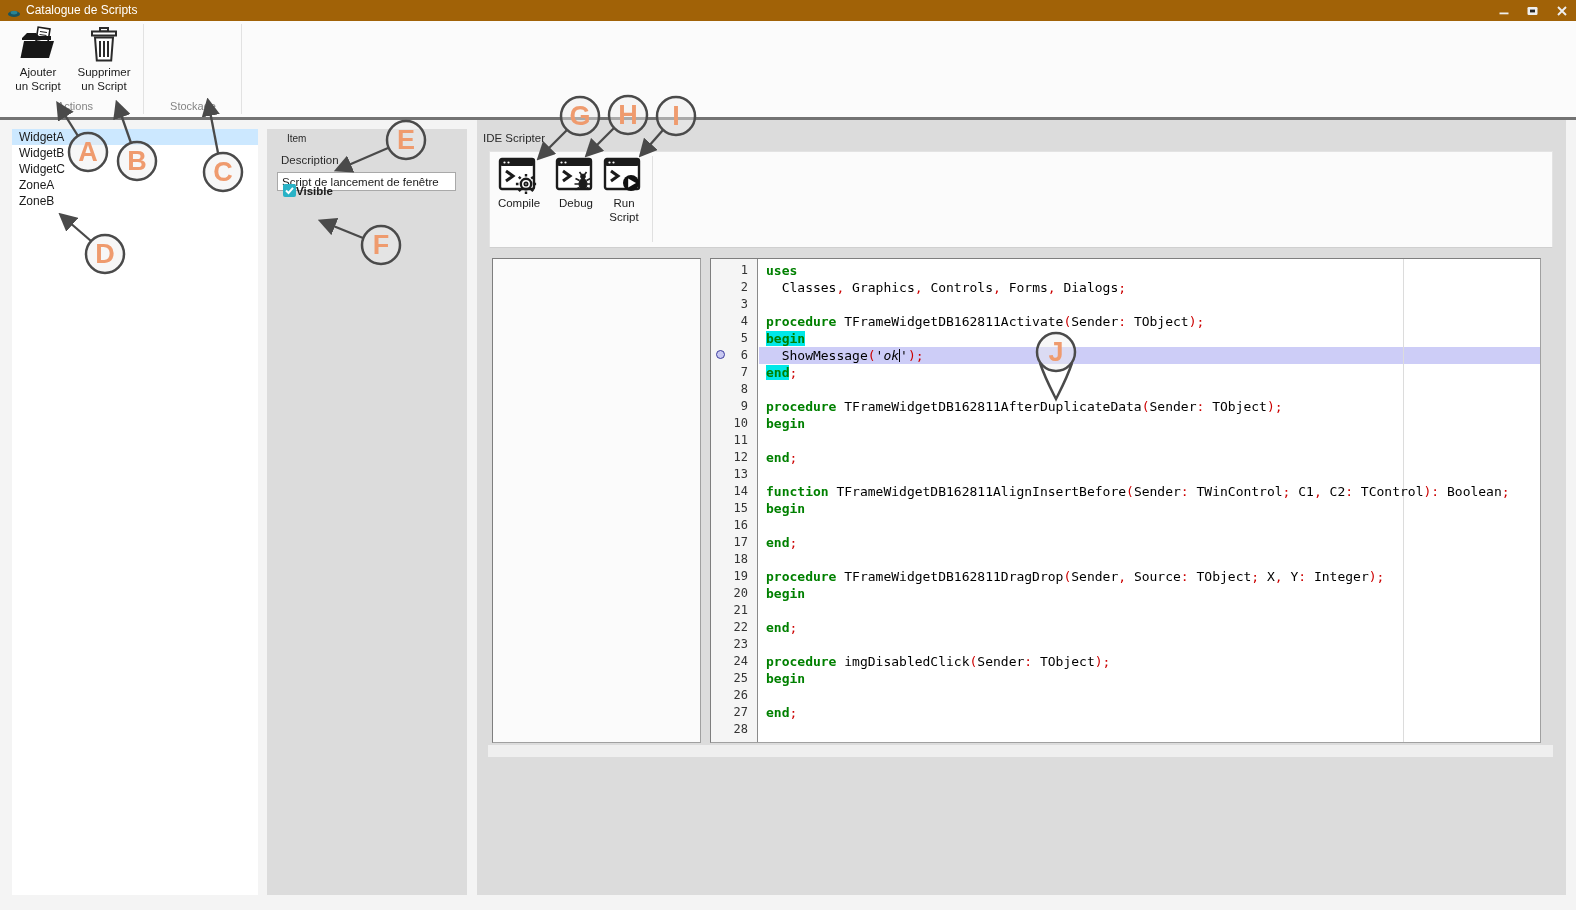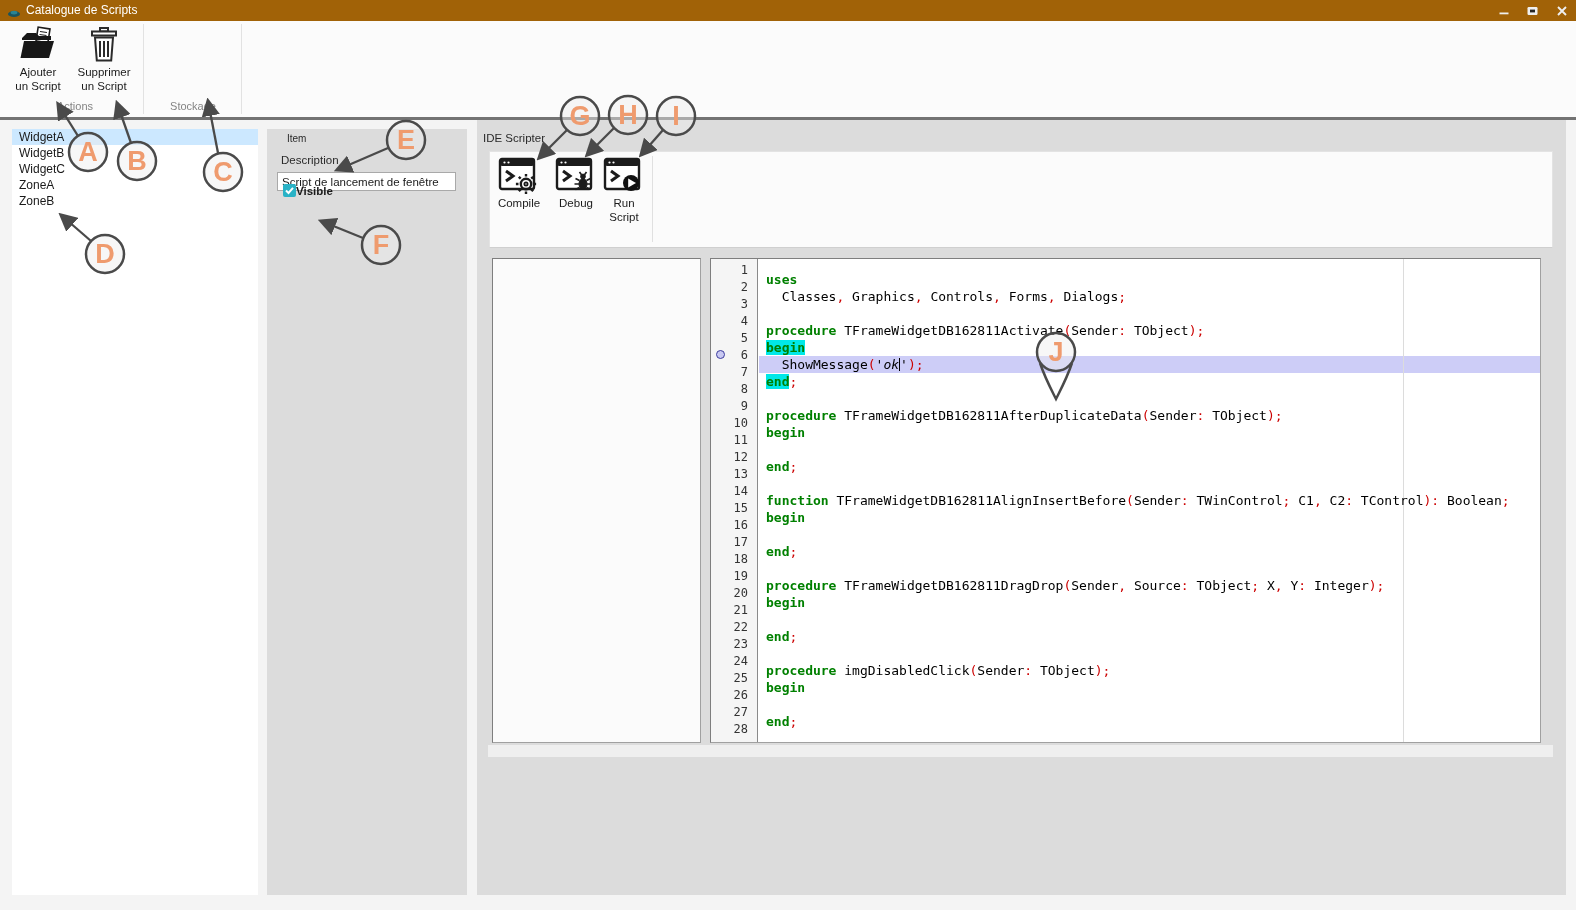--- a/index.html
+++ b/index.html
@@ -44,21 +44,21 @@
   .ide-sep { position:absolute; left:162px; top:4px; width:1px; height:86px; background:#e0e0e0; }
   .ide-group-label { position:absolute; left:21px; top:80px; width:120px; text-align:center; font-size:11px; color:#848484;margin-top:48px; }
   .ide-strip { position:absolute; left:11px; top:625px; width:1065px; height:12px; background:#efefef; }
   .panel-ide-lower { position:absolute; left:477px; top:757px; width:1089px; height:138px; background:#dcdcdc; }
 
   
   .editor-empty { position:absolute; left:15px; top:138px; width:209px; height:485px; background:#fbfbfb; border:1px solid #a0a0a0; border-top-color:#7e7e7e; border-left-color:#7e7e7e; }
   .editor { position:absolute; left:233px; top:138px; width:831px; height:485px; background:#ffffff; border:1px solid #a0a0a0; border-top-color:#7e7e7e; border-left-color:#7e7e7e; overflow:hidden; }
   .editor-gutter { position:absolute; left:0; top:0; width:47px; height:100%; background:#f5f5f5; border-right:1px solid #8a8a8a; padding-top:3px; }
   .gutter-num { height:17px; line-height:17px; text-align:right; padding-right:9px; font-family:"DejaVu Sans Mono",monospace; font-size:12px; color:#333333; }
-  .editor-code { position:absolute; left:48px; top:0; right:0; height:100%; padding-top:12px; }
+  .editor-code { position:absolute; left:48px; top:0; right:0; height:100%; padding-top:3px; }
   .code-line { height:17px; line-height:17px; padding-left:7px; font-family:"DejaVu Sans Mono",monospace; font-size:13px; white-space:pre; }
   .code-line span { position:relative; z-index:2; }
   .code-line.active { background:#cdcdf7; }
   .code-line .k  { color:#008000; font-weight:bold; }
   .code-line .kh { color:#008000; font-weight:bold; background:#00e8e8; }
   .code-line .p  { color:#cc0000; }
   .code-line .t  { color:#000000; }
   .code-line .s  { color:#000000;font-style:italic; }
   .caret { display:inline-block; width:1px; height:13px; background:#000; vertical-align:-2px; }
   .margin-line { position:absolute; left:692px; top:0; width:1px; height:100%; background:#dcdcdc; z-index:1; }

